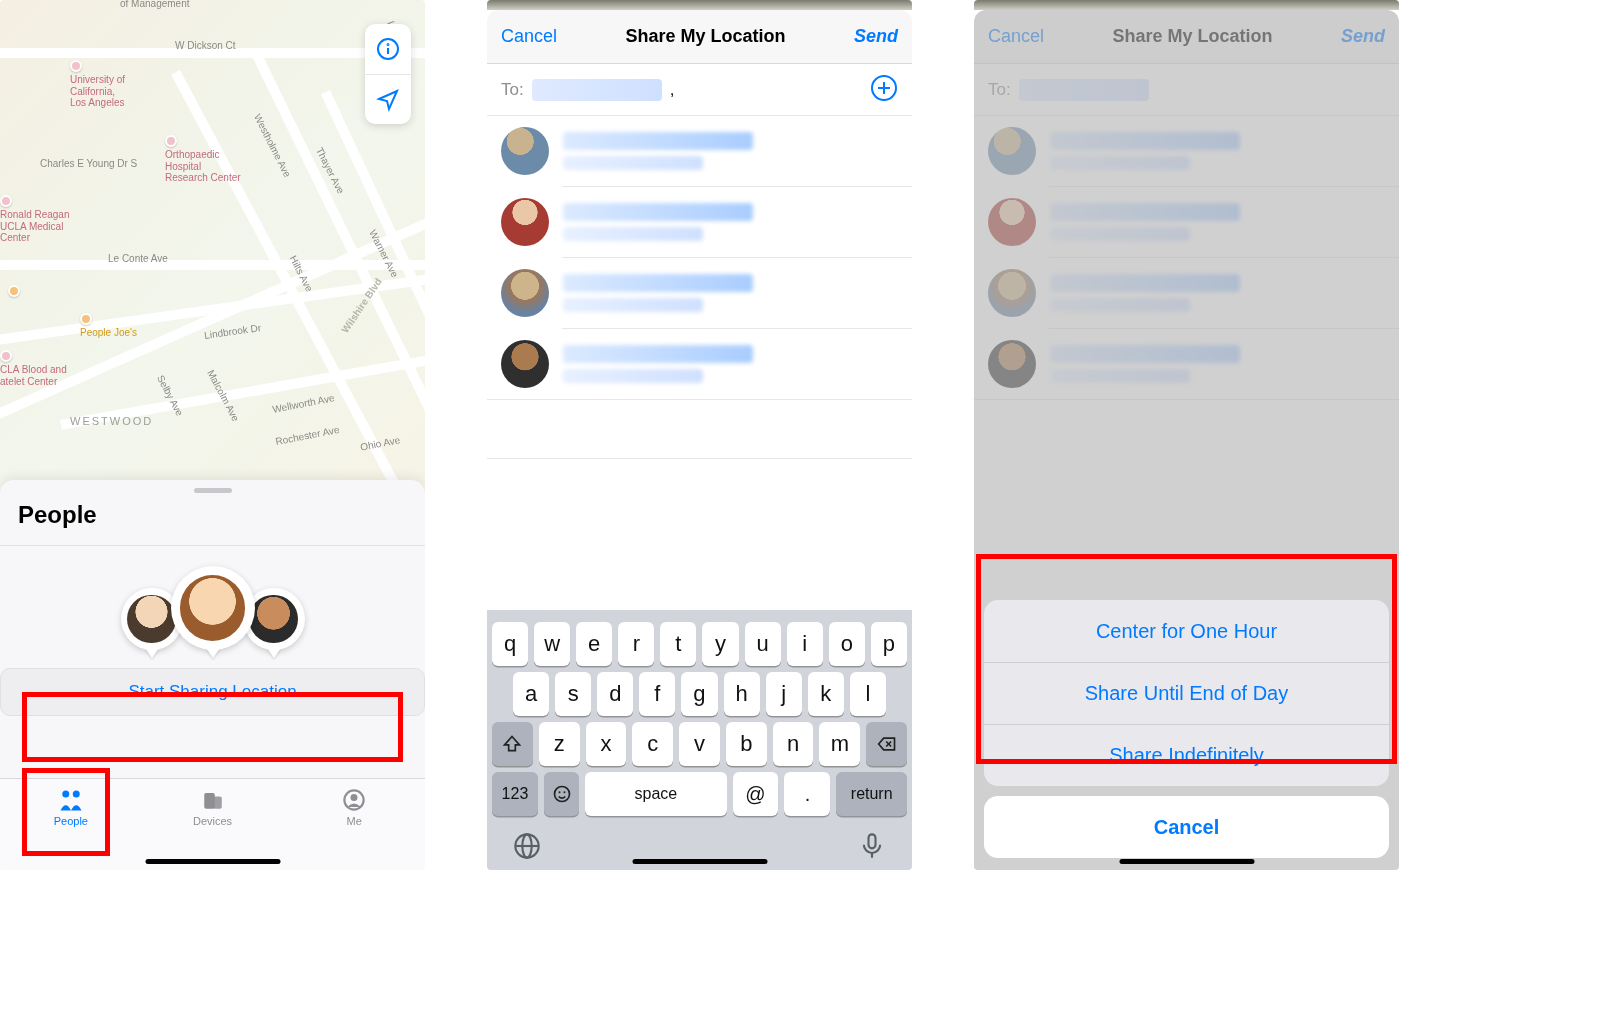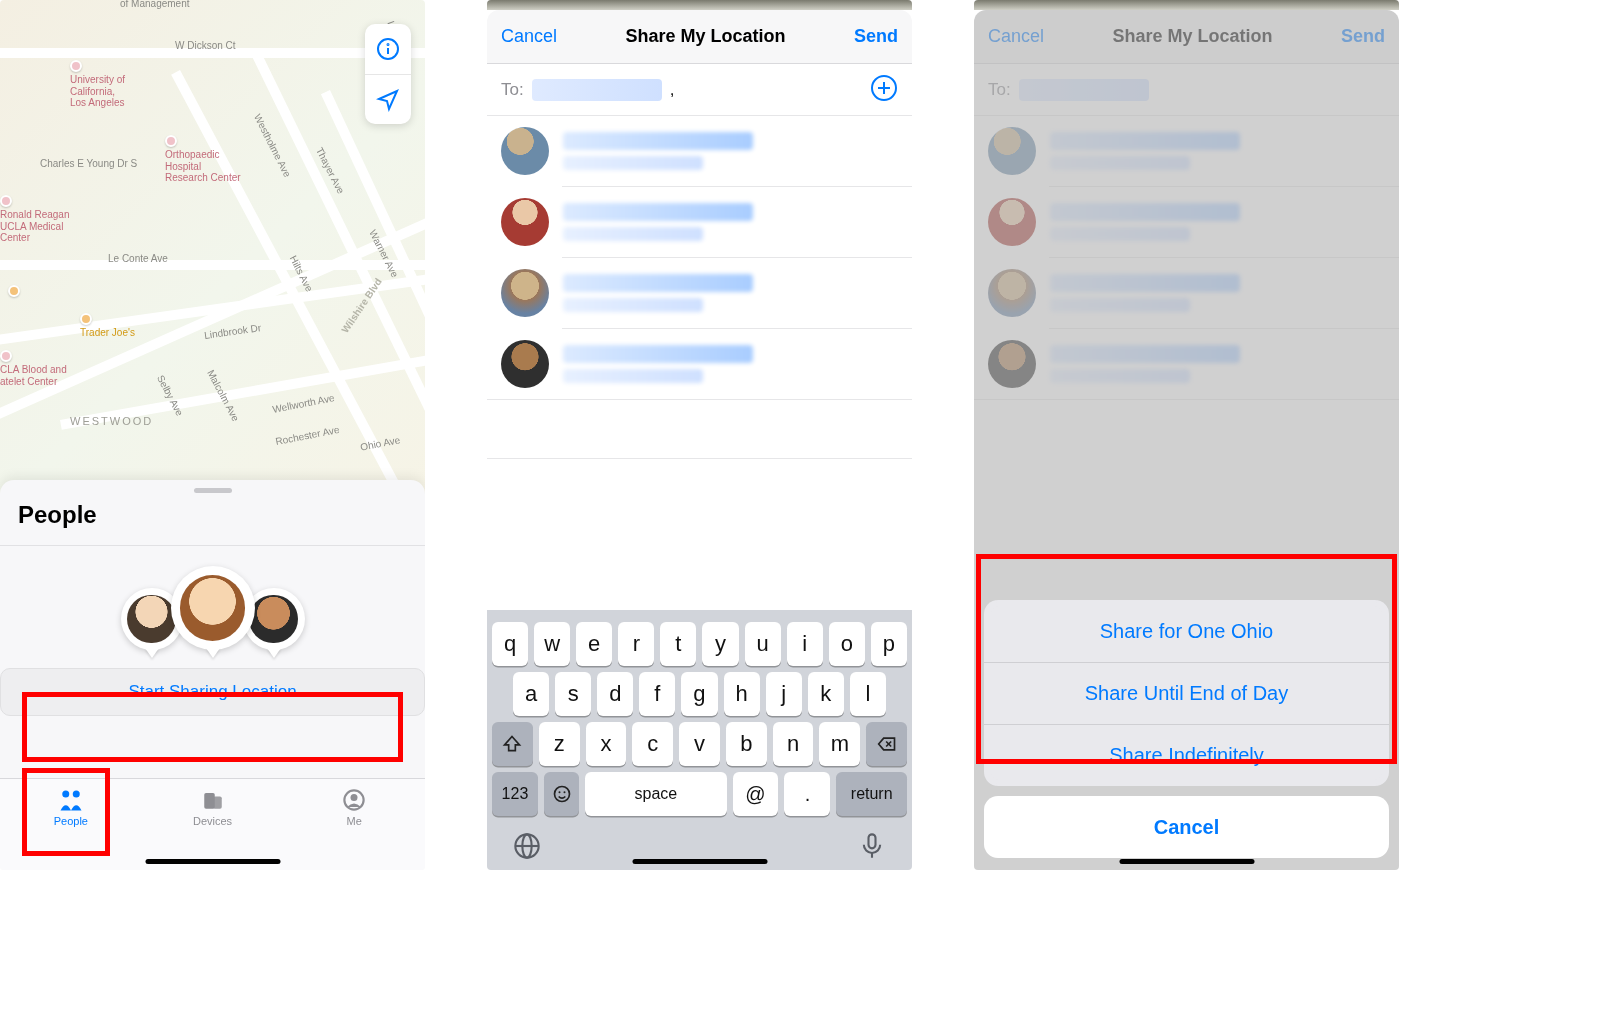--- a/index.html
+++ b/index.html
@@ -189,21 +189,21 @@
     position:relative;
   }
   .navbar {
     height:54px;
     background:#f7f7f8;
     display:flex;align-items:center;justify-content:space-between;
     padding:0 14px;
     border-bottom:1px solid #d9d9dc;
   }
   .nav-btn { color:#007aff; font-size:18px; }
-  .nav-btn.bold { font-weight:600; }
+  .nav-btn.bold { font-weight:600;font-style:italic; }
   .nav-title { font-size:18px; font-weight:600; }
   .to-row {
     height:52px;
     display:flex;align-items:center;
     padding:0 14px;
     border-bottom:1px solid #e6e6e8;
     gap:8px;
   }
   .to-label { color:#8e8e93; font-size:17px; }
   .to-chip {
@@ -356,21 +356,21 @@
     <div class="poi" style="top:195px;left:0px">
       <div class="poi-dot"></div><span style="white-space:pre">Ronald Reagan
 UCLA Medical
 Center</span>
     </div>
     <div class="poi" style="top:350px;left:0px">
       <div class="poi-dot"></div><span style="white-space:pre">CLA Blood and
 atelet Center</span>
     </div>
     <div class="poi food" style="top:313px;left:80px">
-      <div class="poi-dot"></div><span>Trader Joe's</span>
+      <div class="poi-dot"></div><span>People Joe's</span>
     </div>
     <div class="poi food" style="top:285px;left:8px">
         <div class="poi-dot"></div>
       </div>
     <div class="district" style="top:415px;left:70px">WESTWOOD</div>
 
     <div class="map-btns">
       <div class="map-btn">
         <svg viewBox="0 0 24 24">
             <circle cx="12" cy="12" r="10"></circle>
@@ -622,21 +622,21 @@
             </div>
           </div>
         <div class="sugg-line" style="margin-left:0"></div>
       </div>
     </div>
 
     <div class="overlay-dim"></div>
 
     <div class="action-sheet">
       <div class="as-group">
-        <div class="as-item">Share for One Ohio</div>
+        <div class="as-item">Center for One Hour</div>
         <div class="as-item">Share Until End of Day</div>
         <div class="as-item">Share Indefinitely</div>
       </div>
       <div class="as-cancel">Cancel</div>
     </div>
   </div>
   <div class="home-indicator"></div>
   <div class="hl" style="left:2px;right:2px;top:554px;height:210px"></div>
 </div>
 

